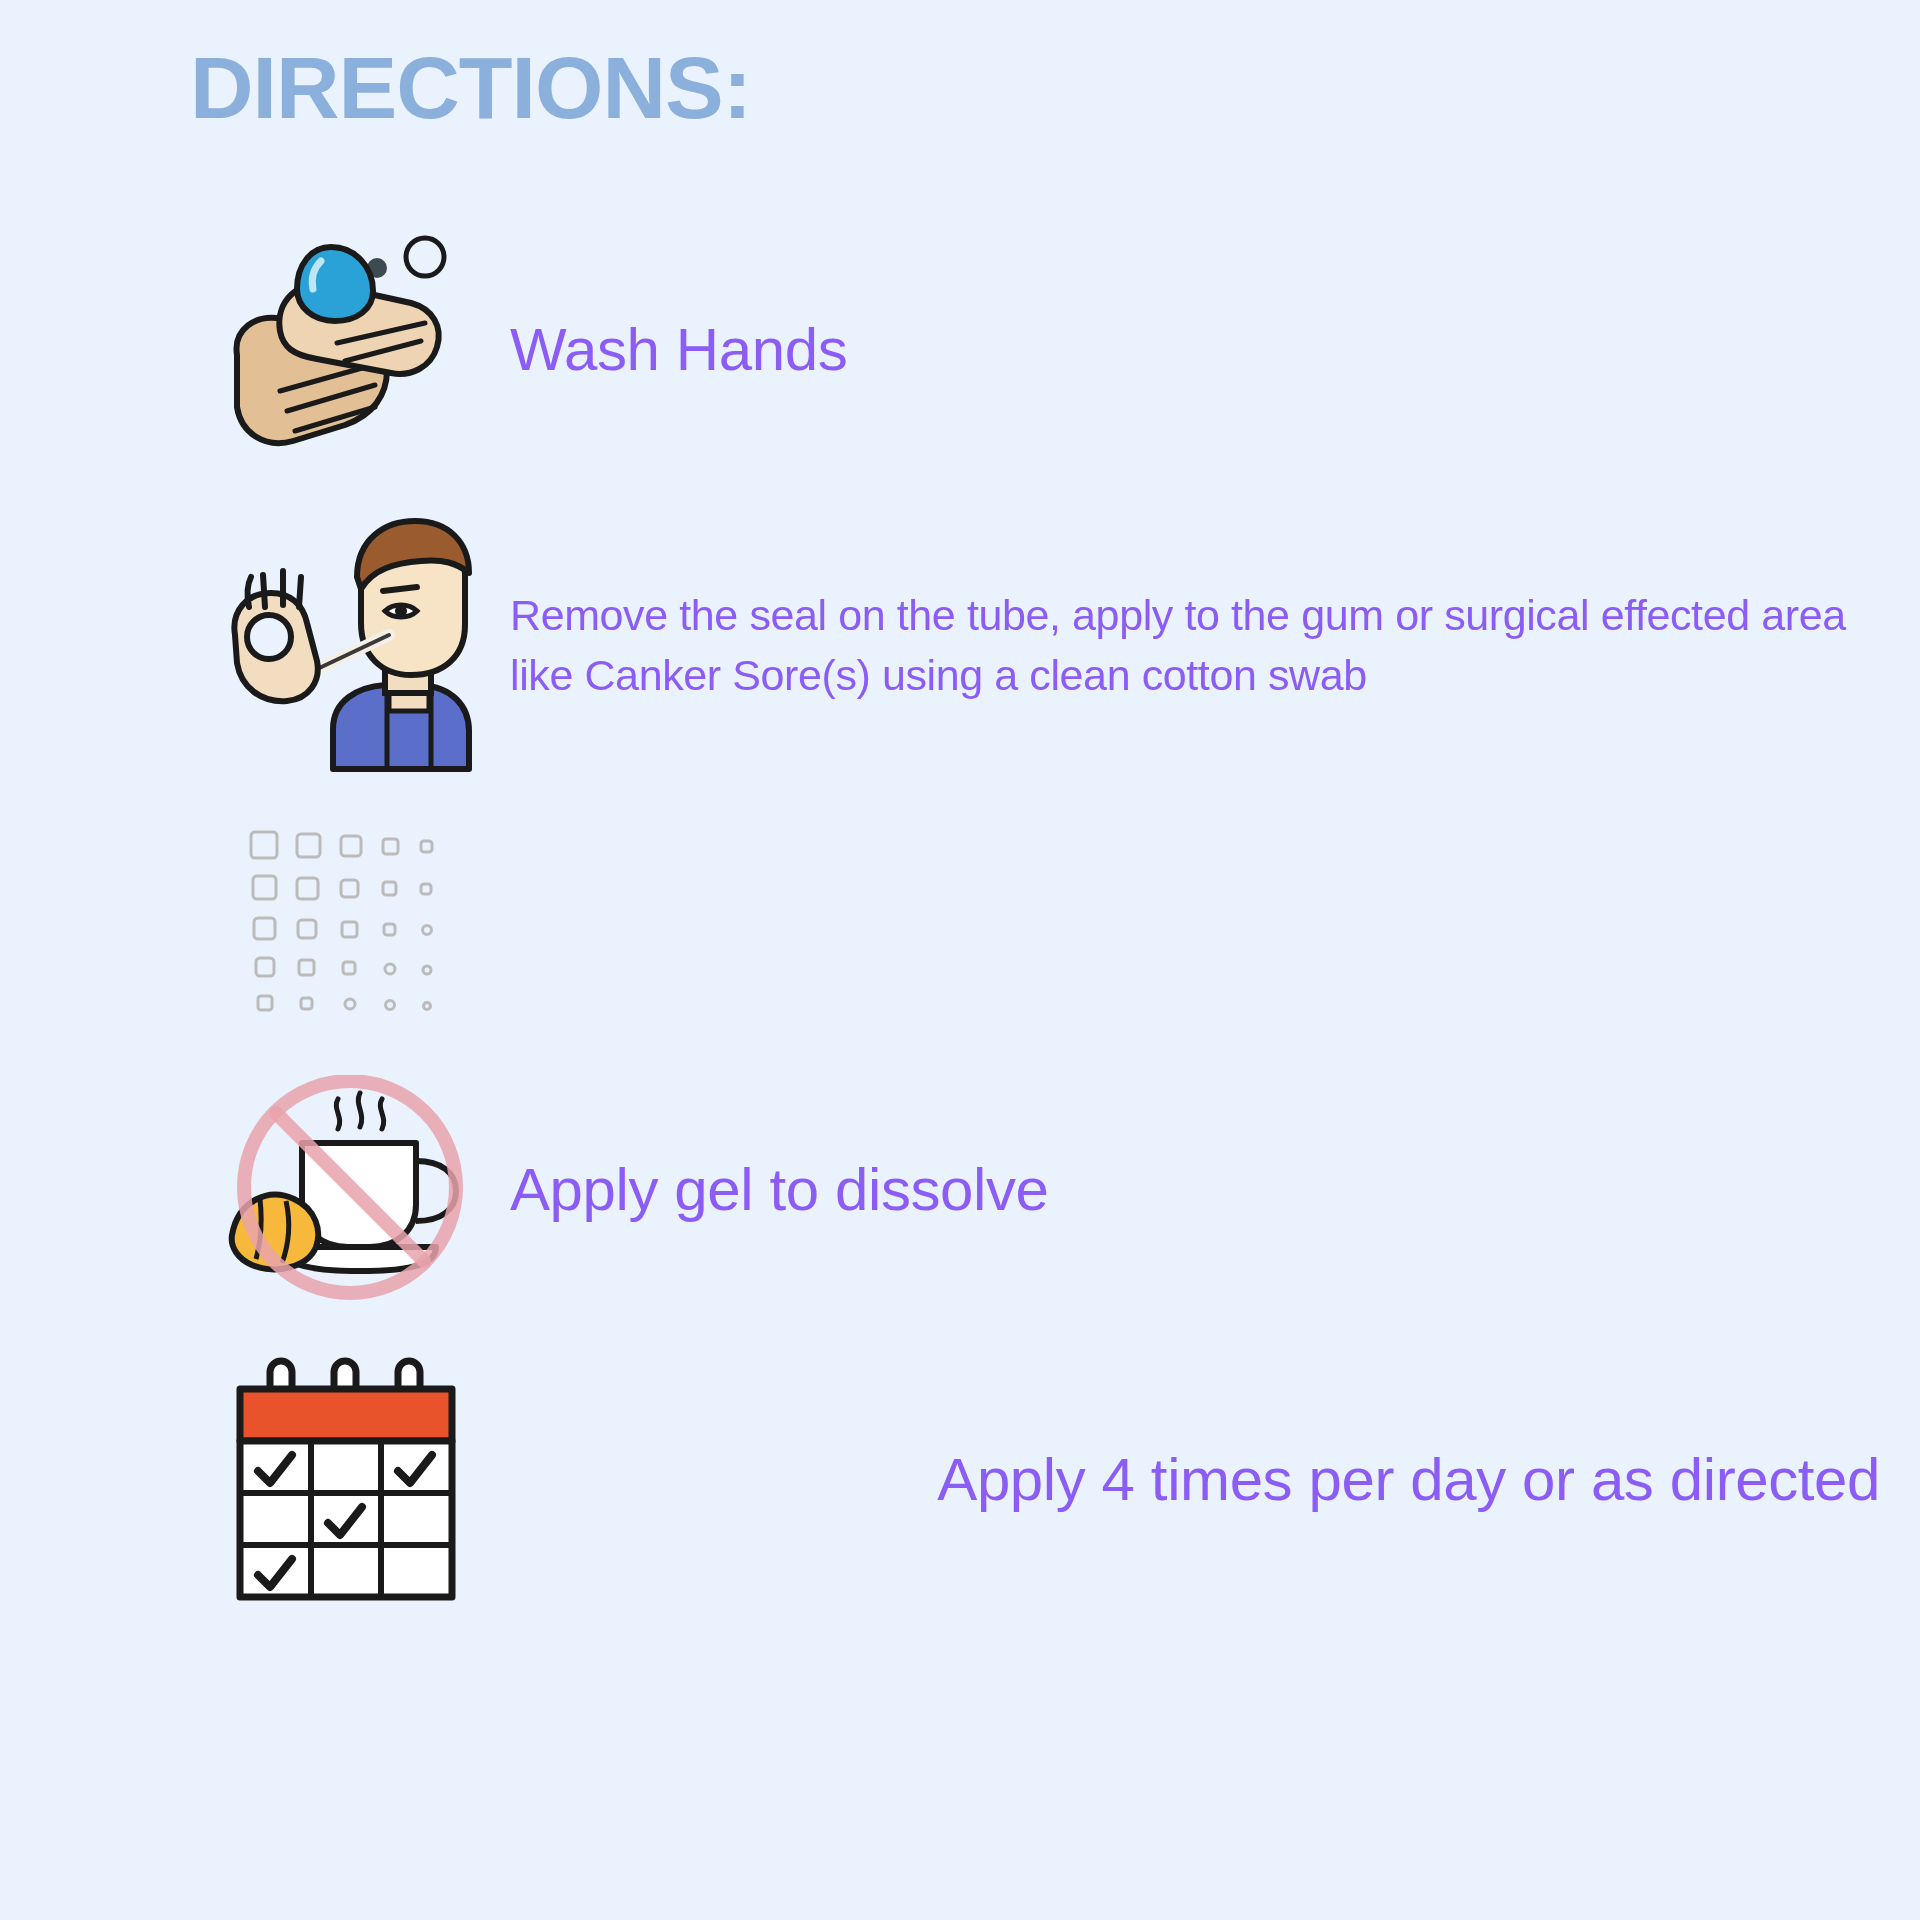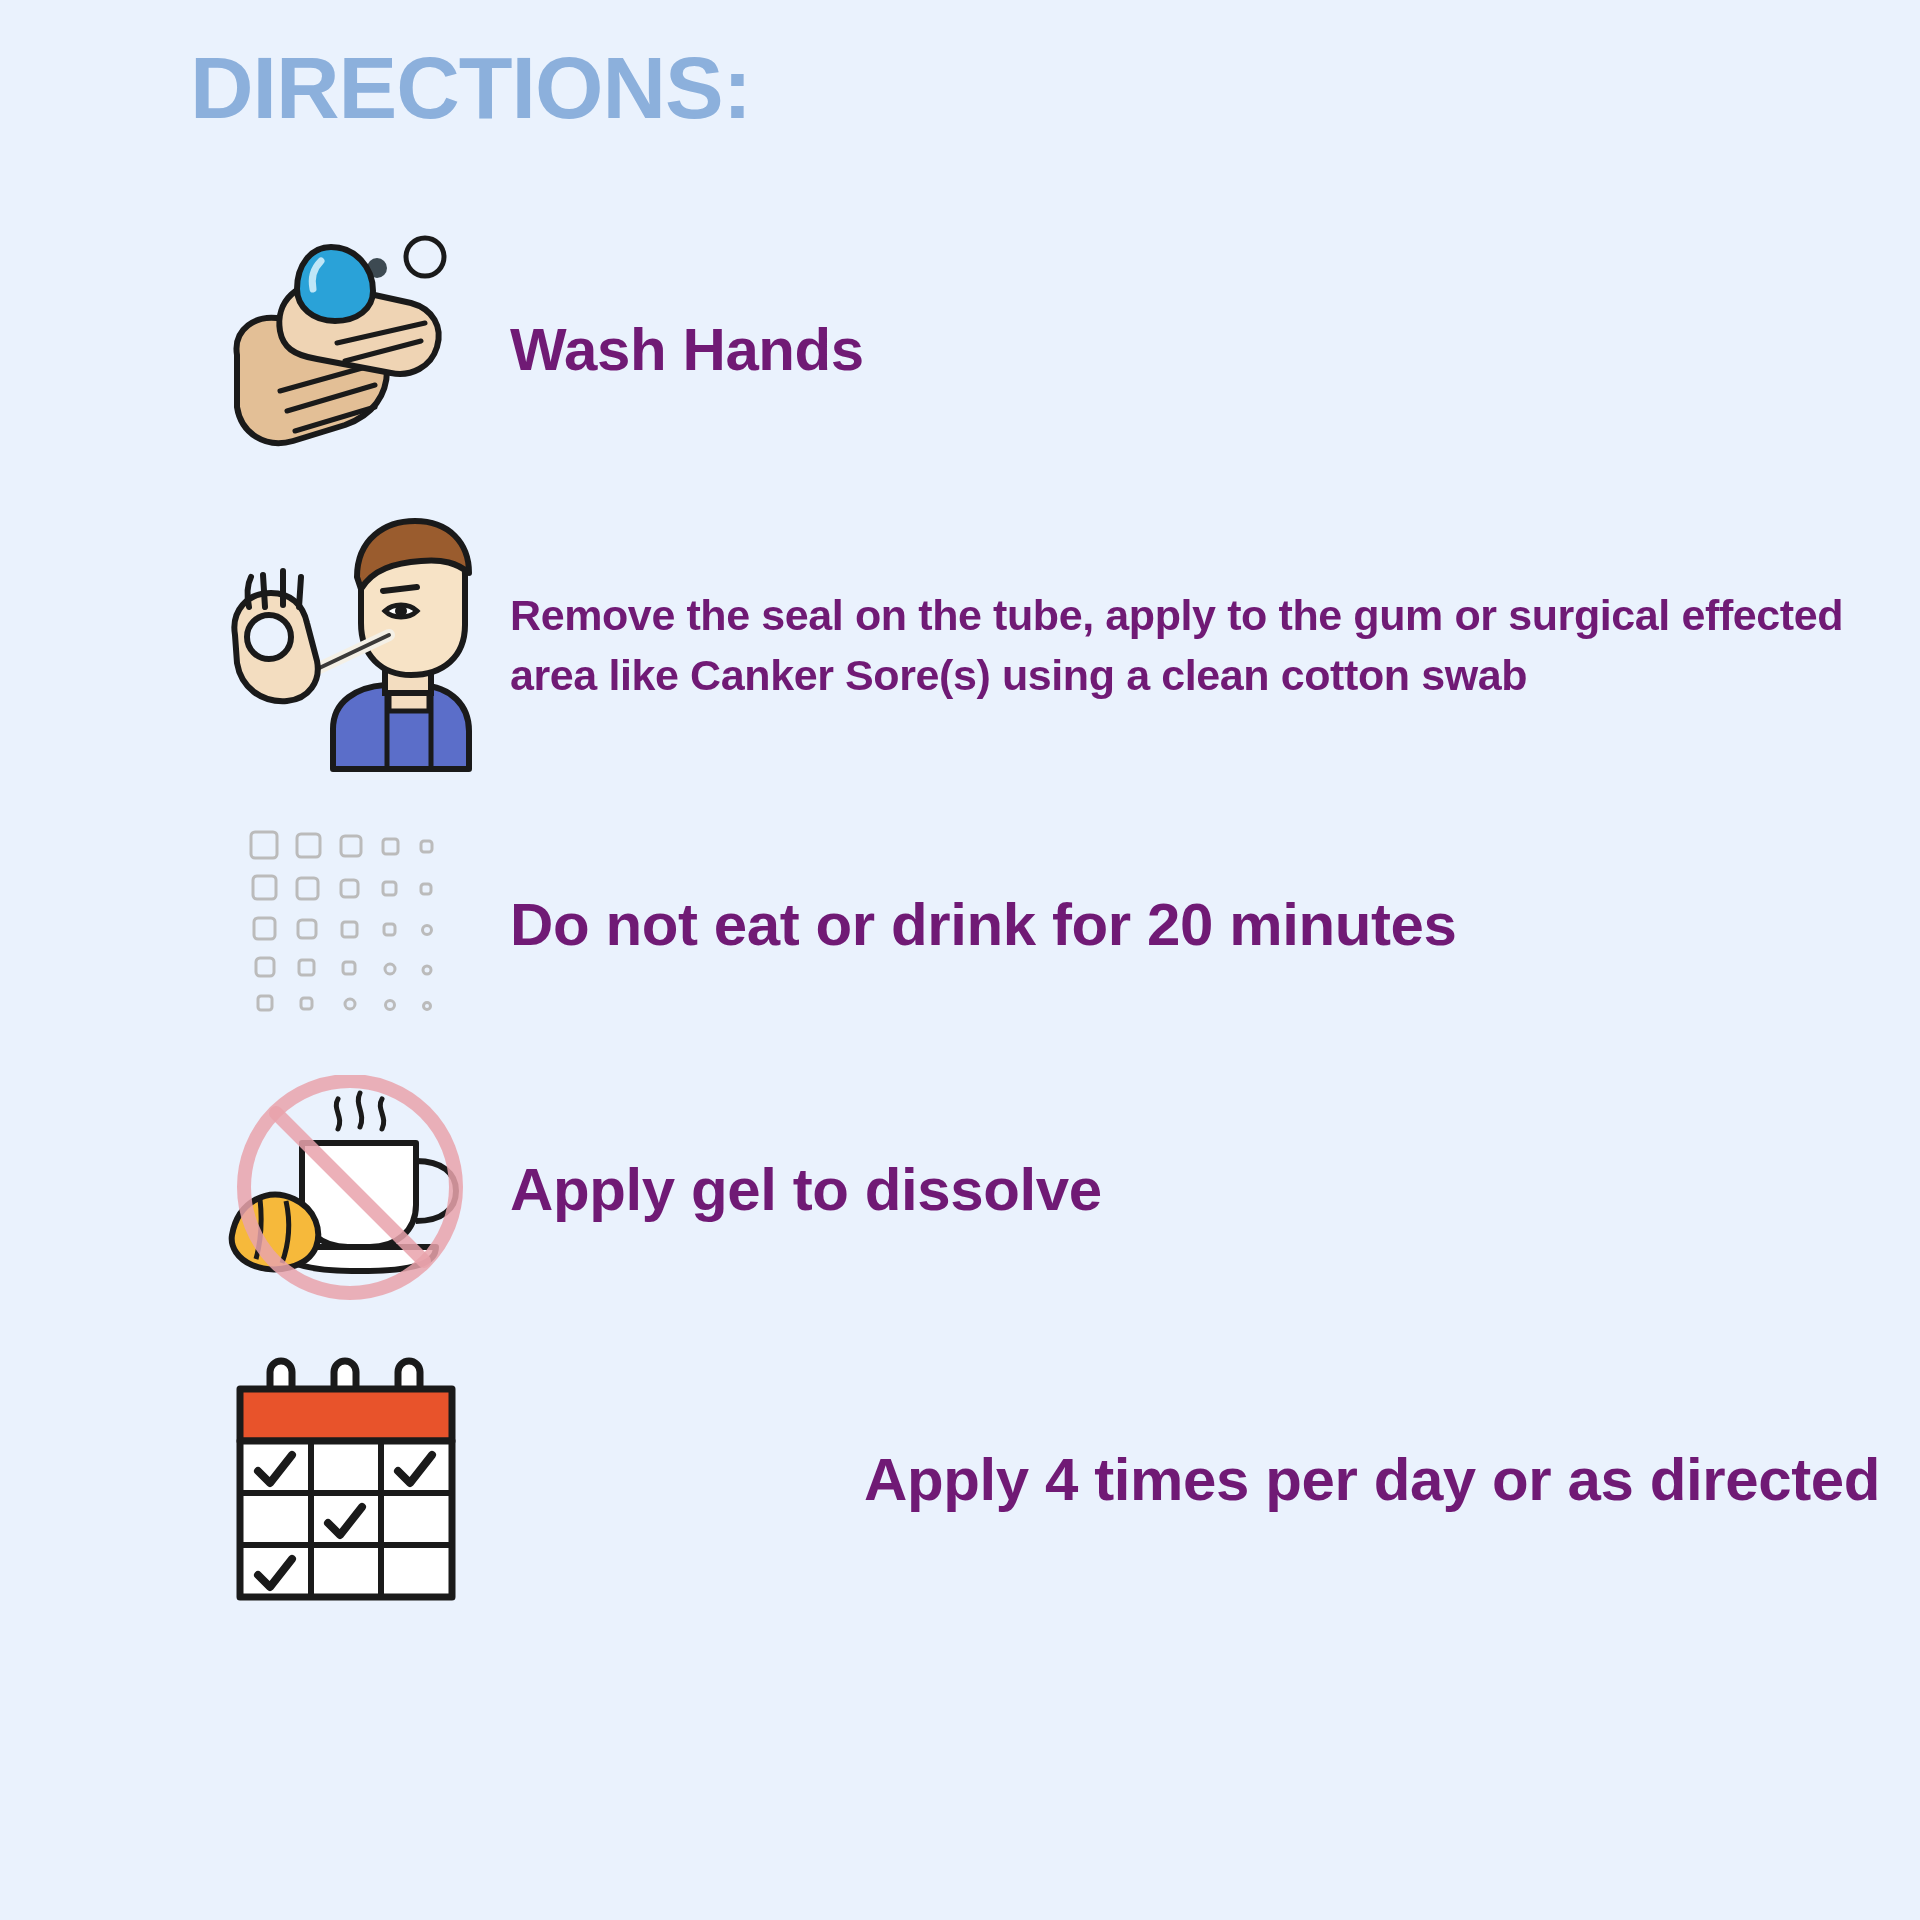--- a/index.html
+++ b/index.html
@@ -47,24 +47,24 @@
   .step-icon {
     width: 270px;
     min-width: 270px;
     height: 260px;
     display: flex;
     align-items: center;
     justify-content: center;
     position: relative;
   }
   .step-text {
-    color: #701a75;
+    color: #8b5cf6;
     font-size: 60px;
     line-height: 1.42;
-    font-weight: 700;
+    font-weight: 400;
     letter-spacing: -0.4px;
     padding-left: 25px;
   }
   .step-1 { height: 280px; }
   .step-2 { height: 310px; }
   .step-3 { height: 250px; }
   .step-4 { height: 280px; }
   .step-5 { height: 300px; justify-content: space-between; }
 
   .step-2 .step-text { font-size: 43px; line-height: 1.4; }
@@ -175,21 +175,20 @@
             <circle cx="192" cy="150" r="4"></circle>
 
             <rect x="23" y="176" width="14" height="14" rx="3"></rect>
             <rect x="66" y="178" width="11" height="11" rx="3"></rect>
             <circle cx="115" cy="184" r="5"></circle>
             <circle cx="155" cy="185" r="4.5"></circle>
             <circle cx="192" cy="186" r="3.5"></circle>
           </g>
         </svg>
       </div>
-      <div class="step-text">Do not eat or drink for 20 minutes</div>
     </div>
 
     <div class="step step-4">
       <div class="step-icon">
         <svg width="260" height="230" viewBox="0 0 260 230">
 
           <path d="M118 24 C112 34 124 42 118 54" fill="none" stroke="#1a1a1a" stroke-width="5" stroke-linecap="round"></path>
           <path d="M140 18 C134 30 146 38 140 52" fill="none" stroke="#1a1a1a" stroke-width="5" stroke-linecap="round"></path>
           <path d="M162 24 C156 34 168 42 162 54" fill="none" stroke="#1a1a1a" stroke-width="5" stroke-linecap="round"></path>
 

